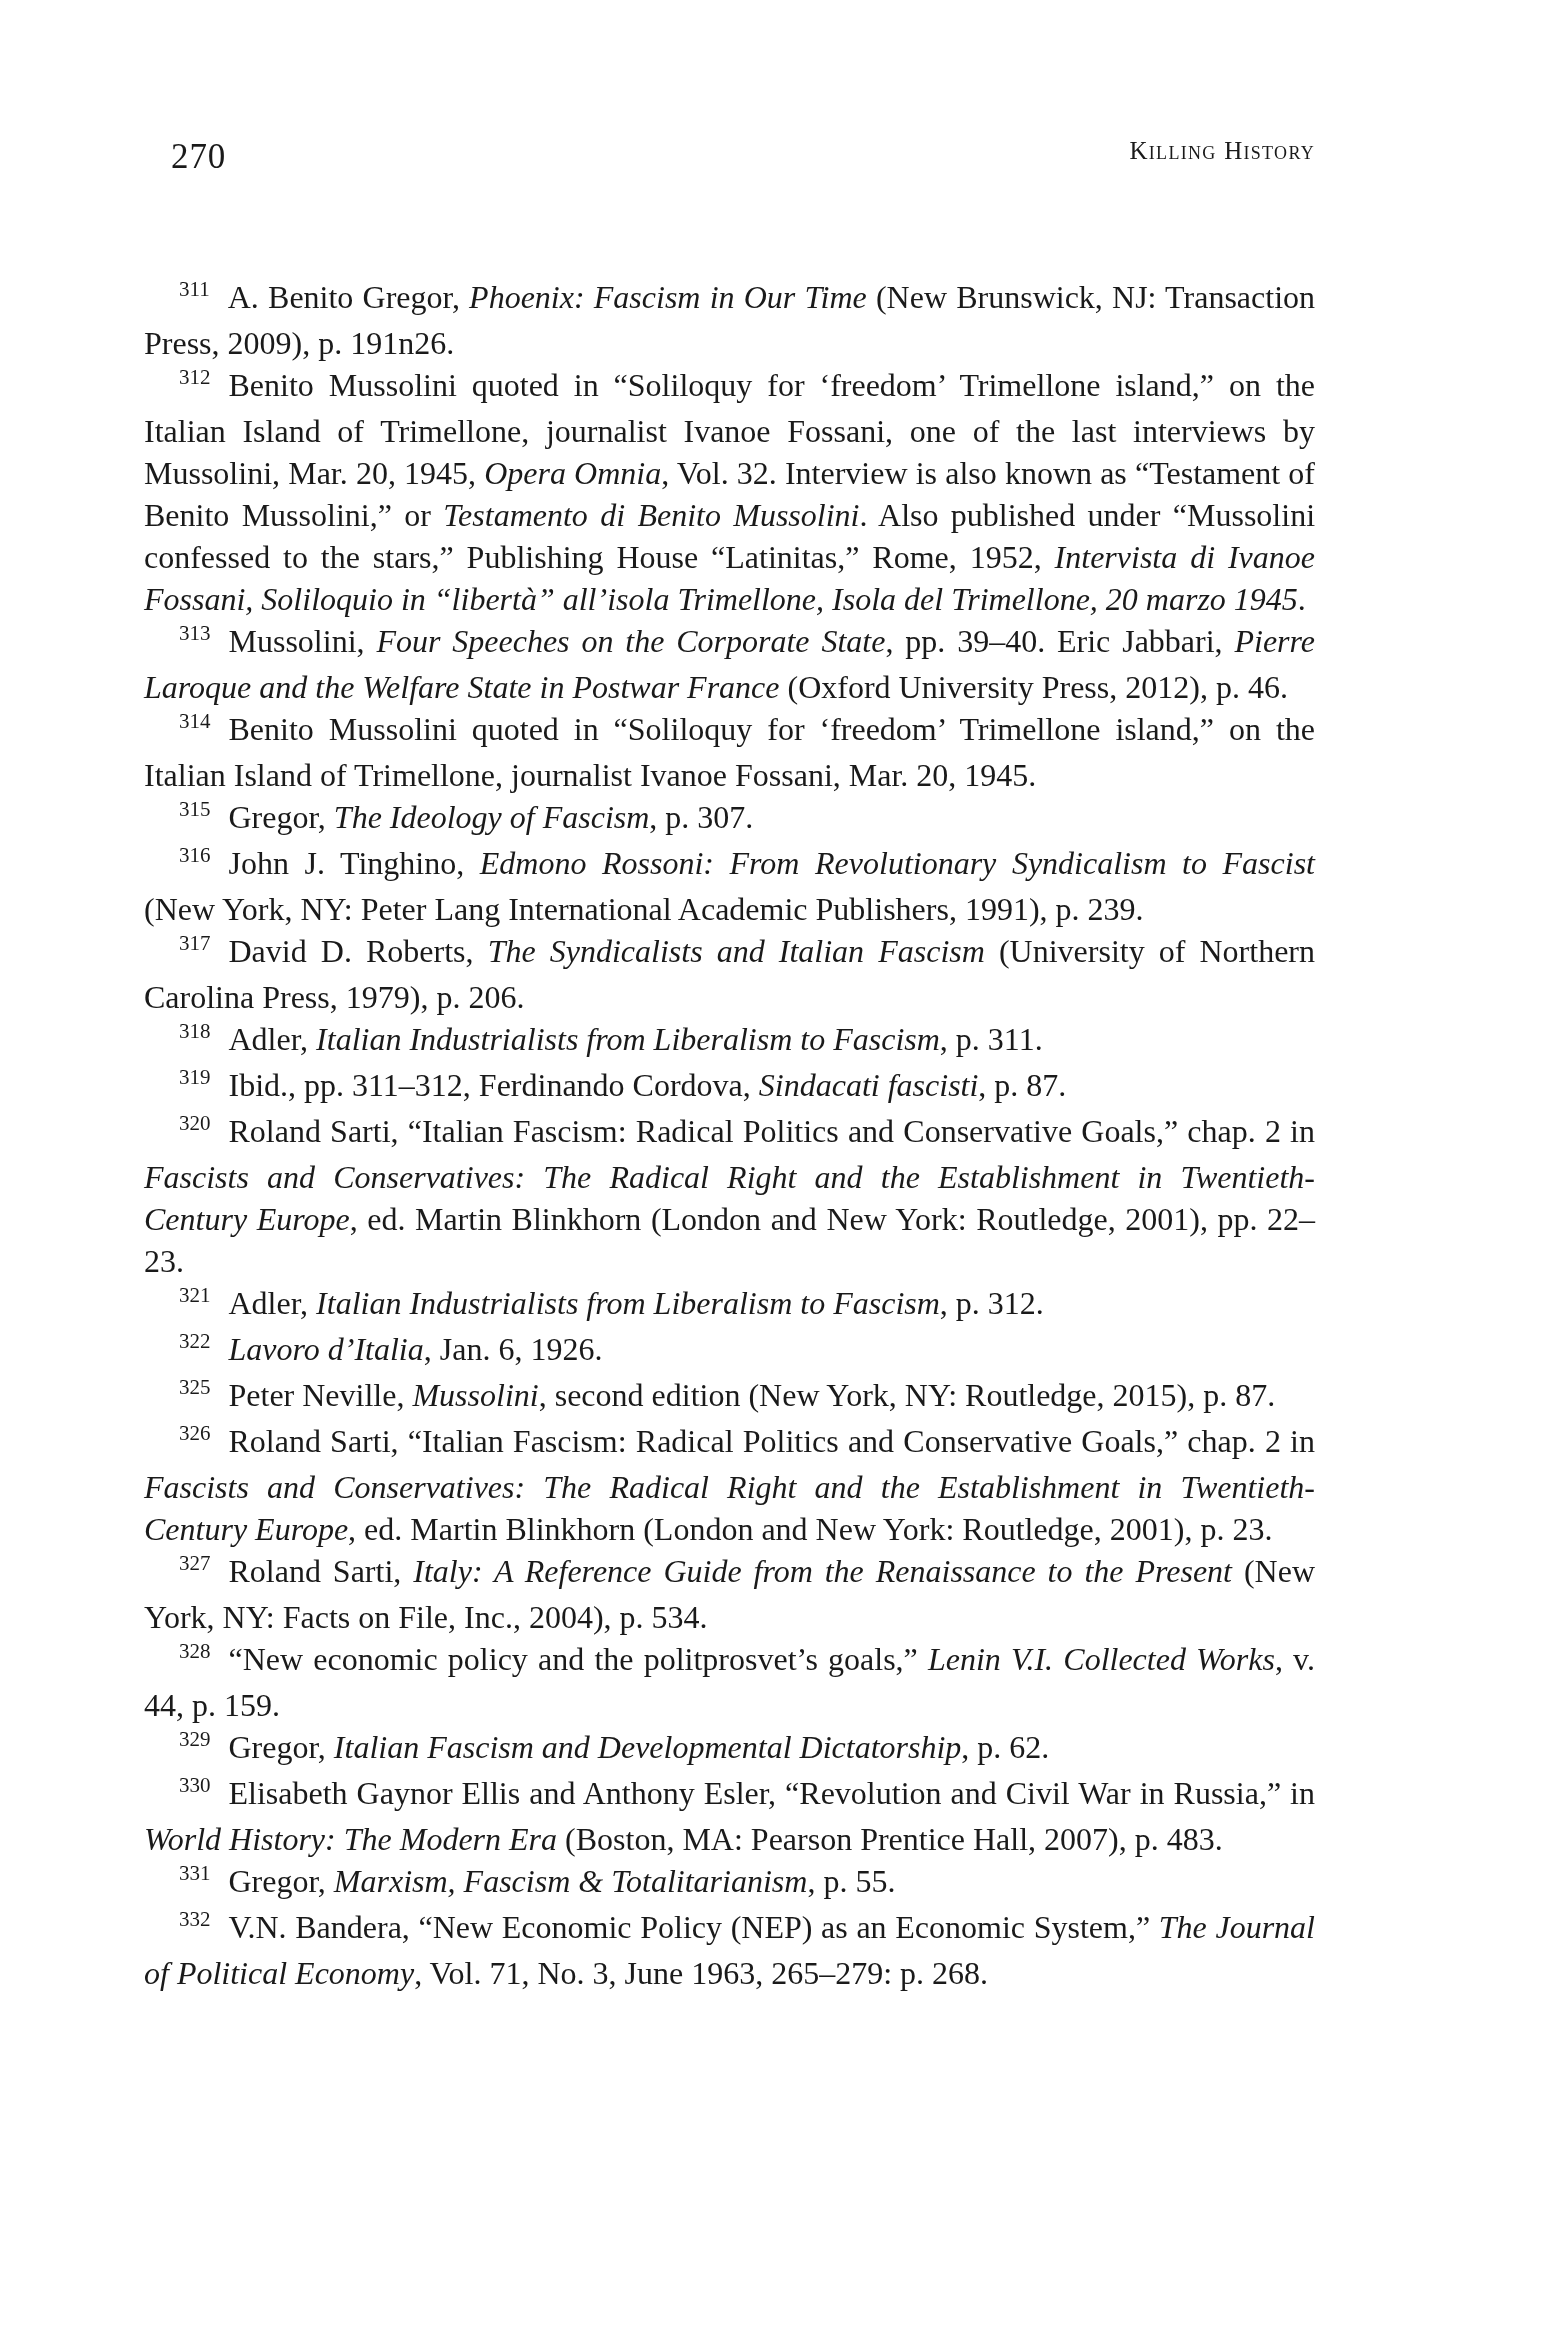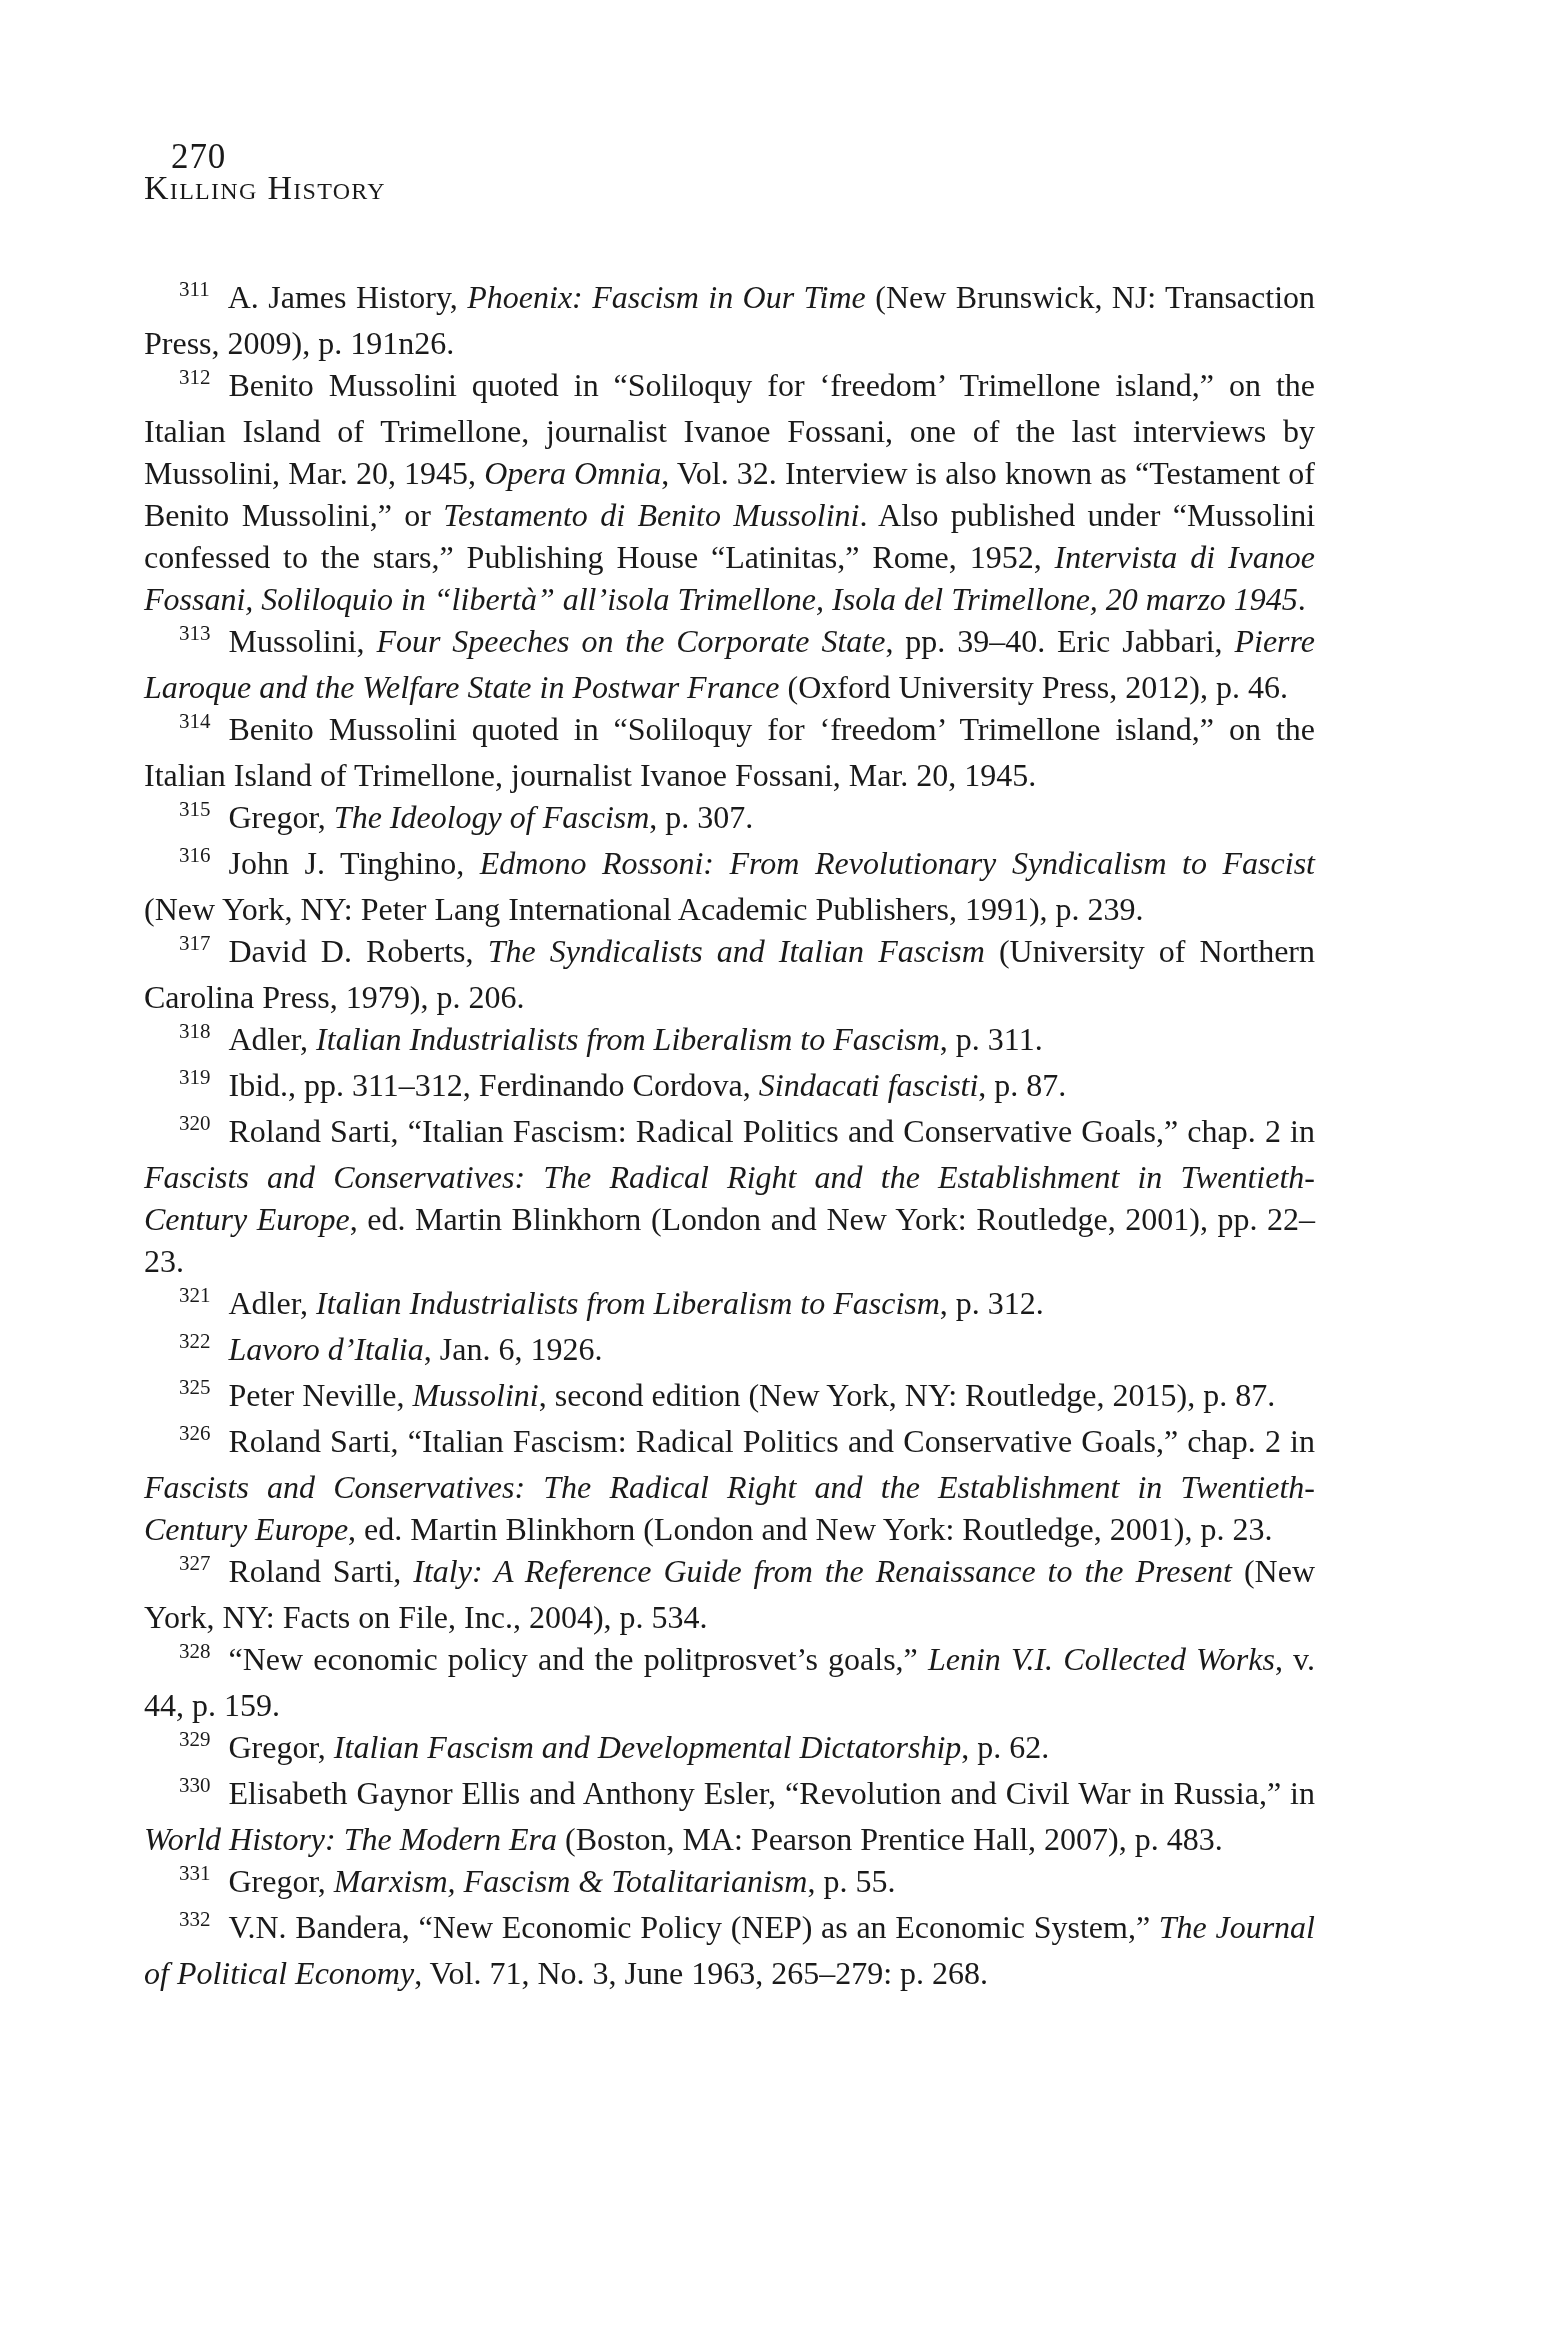--- a/index.html
+++ b/index.html
@@ -1,37 +1,37 @@
 <!DOCTYPE html>
 <html style="font-size:14px"><head>
 <meta charset="utf-8">
 <style>
   html, body { margin: 0; padding: 0; background: #ffffff; }
   body { width: 1561px; height: 2342px; position: relative; overflow: hidden;
          font-family: "Liberation Serif", "DejaVu Serif", serif; color: #1a1a1a; }
   .running-head { position: absolute; top: 137px; left: 144px; width: 1171px; height: 52px; }
   .page-num { position: absolute; left: 0; top: 0; font-size: 35px; letter-spacing: 0.9px; margin-left: 27px; }
-  .book-title { position: absolute; left: 0; right: 0; top: 0; text-align: left;
-                font-size: 34px; font-variant: small-caps; letter-spacing: 1.3px; margin-top: 32px; }
+  .book-title { position: absolute; left: 0; right: 0; top: 0; text-align: right;
+                font-size: 25px; font-variant: small-caps; letter-spacing: 1.3px; }
   .notes { position: absolute; top: 276px; left: 144px; width: 1171px;
            font-size: 32px; line-height: 42px; text-align: justify; }
   .note { margin: 0; text-indent: 35px; }
   .note sup { font-size: 21px; vertical-align: 0; position: relative; top: -12px; margin-right: 18px; }
   .note i { }
 </style>
 </head>
 <body>
 
 <div class="running-head">
   <span class="page-num">270</span>
   <span class="book-title">Killing History</span>
 </div>
 
 <div class="notes" id="notes">
-    <p class="note"><sup>311</sup><span>A. James History, </span><i>Phoenix: Fascism in Our Time</i><span> (New Brunswick, NJ: Transaction Press, 2009), p. 191n26.</span></p>
+    <p class="note"><sup>311</sup><span>A. Benito Gregor, </span><i>Phoenix: Fascism in Our Time</i><span> (New Brunswick, NJ: Transaction Press, 2009), p. 191n26.</span></p>
     <p class="note"><sup>312</sup><span>Benito Mussolini quoted in “Soliloquy for ‘freedom’ Trimellone island,” on the Italian Island of Trimellone, journalist Ivanoe Fossani, one of the last interviews by Mussolini, Mar. 20, 1945, </span><i>Opera Omnia</i><span>, Vol. 32. Interview is also known as “Testament of Benito Mussolini,” or </span><i>Testamento di Benito Mussolini</i><span>. Also published under “Mussolini confessed to the stars,” Publishing House “Latinitas,” Rome, 1952, </span><i>Intervista di Ivanoe Fossani, Soliloquio in “libertà” all’isola Trimellone, Isola del Trimellone, 20 marzo 1945</i><span>.</span></p>
     <p class="note"><sup>313</sup><span>Mussolini, </span><i>Four Speeches on the Corporate State</i><span>, pp. 39–40. Eric Jabbari, </span><i>Pierre Laroque and the Welfare State in Postwar France</i><span> (Oxford University Press, 2012), p. 46.</span></p>
     <p class="note"><sup>314</sup><span>Benito Mussolini quoted in “Soliloquy for ‘freedom’ Trimellone island,” on the Italian Island of Trimellone, journalist Ivanoe Fossani, Mar. 20, 1945.</span></p>
     <p class="note"><sup>315</sup><span>Gregor, </span><i>The Ideology of Fascism</i><span>, p. 307.</span></p>
     <p class="note"><sup>316</sup><span>John J. Tinghino, </span><i>Edmono Rossoni: From Revolutionary Syndicalism to Fascist</i><span> (New York, NY: Peter Lang International Academic Publishers, 1991), p. 239.</span></p>
     <p class="note"><sup>317</sup><span>David D. Roberts, </span><i>The Syndicalists and Italian Fascism</i><span> (University of Northern Carolina Press, 1979), p. 206.</span></p>
     <p class="note"><sup>318</sup><span>Adler, </span><i>Italian Industrialists from Liberalism to Fascism</i><span>, p. 311.</span></p>
     <p class="note"><sup>319</sup><span>Ibid., pp. 311–312, Ferdinando Cordova, </span><i>Sindacati fascisti</i><span>, p. 87.</span></p>
     <p class="note"><sup>320</sup><span>Roland Sarti, “Italian Fascism: Radical Politics and Conservative Goals,” chap. 2 in </span><i>Fascists and Conservatives: The Radical Right and the Establishment in Twentieth-Century Europe</i><span>, ed. Martin Blinkhorn (London and New York: Routledge, 2001), pp. 22–23.</span></p>
     <p class="note"><sup>321</sup><span>Adler, </span><i>Italian Industrialists from Liberalism to Fascism</i><span>, p. 312.</span></p>

